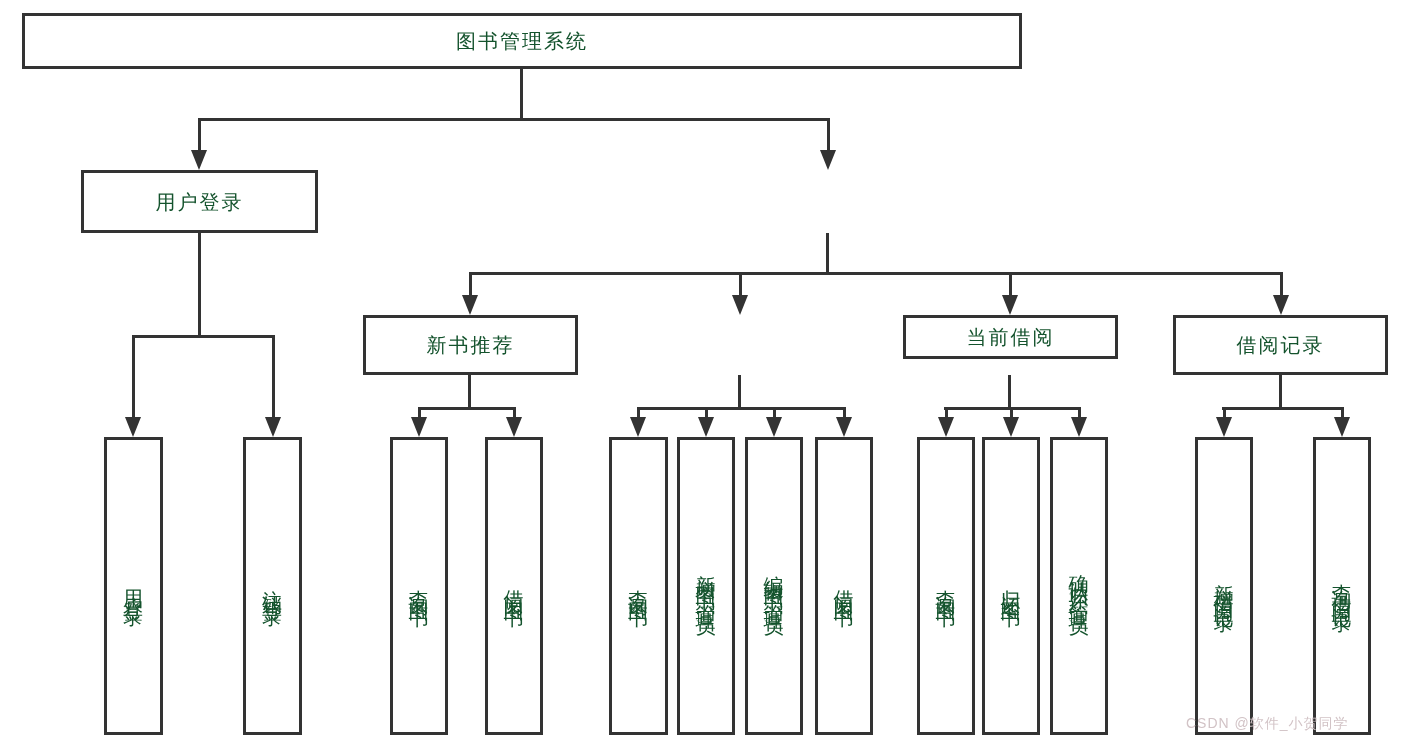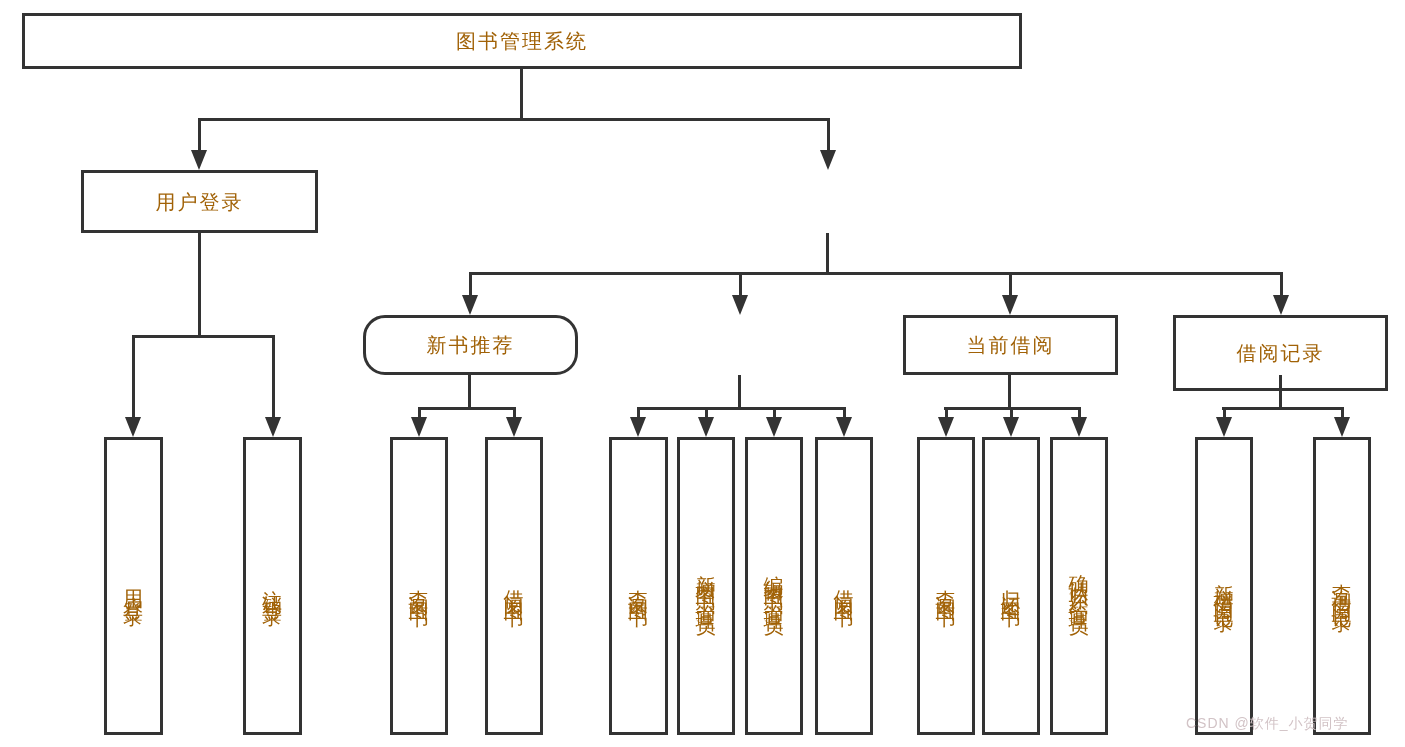--- a/index.html
+++ b/index.html
@@ -9,21 +9,21 @@
     position: relative;
     width: 1405px;
     height: 747px;
     background: #ffffff;
     overflow: hidden;
   }
   .node {
     position: absolute;
     border: 3px solid #333333;
     background: #ffffff;
-    color: #a16207;
+    color: #14532d;
     display: flex;
     align-items: center;
     justify-content: center;
     font-size: 20px;
     letter-spacing: 2px;
     text-align: center;
     line-height: 1.2;
   }
   .node.v {
     writing-mode: vertical-rl;
@@ -54,23 +54,23 @@
     white-space: nowrap;
   }
 </style>
 </head>
 <body>
 
 <div id="canvas">
   <span class="watermark">CSDN @软件_小贺同学</span>
 <div class="node h" style="left: 22px; top: 13px; width: 1000px; height: 56px;">图书管理系统</div>
     <div class="node h" style="left: 81px; top: 170px; width: 237px; height: 63px;">用户登录</div>
-    <div class="node h" style="left: 363px; top: 315px; width: 215px; height: 60px; border-radius: 22px;">新书推荐</div>
-    <div class="node h" style="left: 903px; top: 315px; width: 215px; height: 60px;">当前借阅</div>
-    <div class="node h" style="left: 1173px; top: 315px; width: 215px; height: 76px;">借阅记录</div>
+    <div class="node h" style="left: 363px; top: 315px; width: 215px; height: 60px;">新书推荐</div>
+    <div class="node h" style="left: 903px; top: 315px; width: 215px; height: 44px;">当前借阅</div>
+    <div class="node h" style="left: 1173px; top: 315px; width: 215px; height: 60px;">借阅记录</div>
     <div class="node v" style="left: 104px; top: 437px; width: 59px; height: 298px;">用户登录</div>
     <div class="node v" style="left: 243px; top: 437px; width: 59px; height: 298px;">注销登录</div>
     <div class="node v" style="left: 390px; top: 437px; width: 58px; height: 298px;">查询图书</div>
     <div class="node v" style="left: 485px; top: 437px; width: 58px; height: 298px;">借阅图书</div>
     <div class="node v" style="left: 609px; top: 437px; width: 59px; height: 298px;">查询图书</div>
     <div class="node v" style="left: 677px; top: 437px; width: 58px; height: 298px;">新增图书（管理员）</div>
     <div class="node v" style="left: 745px; top: 437px; width: 58px; height: 298px;">编辑图书（管理员）</div>
     <div class="node v" style="left: 815px; top: 437px; width: 58px; height: 298px;">借阅图书</div>
     <div class="node v" style="left: 917px; top: 437px; width: 58px; height: 298px;">查询图书</div>
     <div class="node v" style="left: 982px; top: 437px; width: 58px; height: 298px;">归还图书</div>

